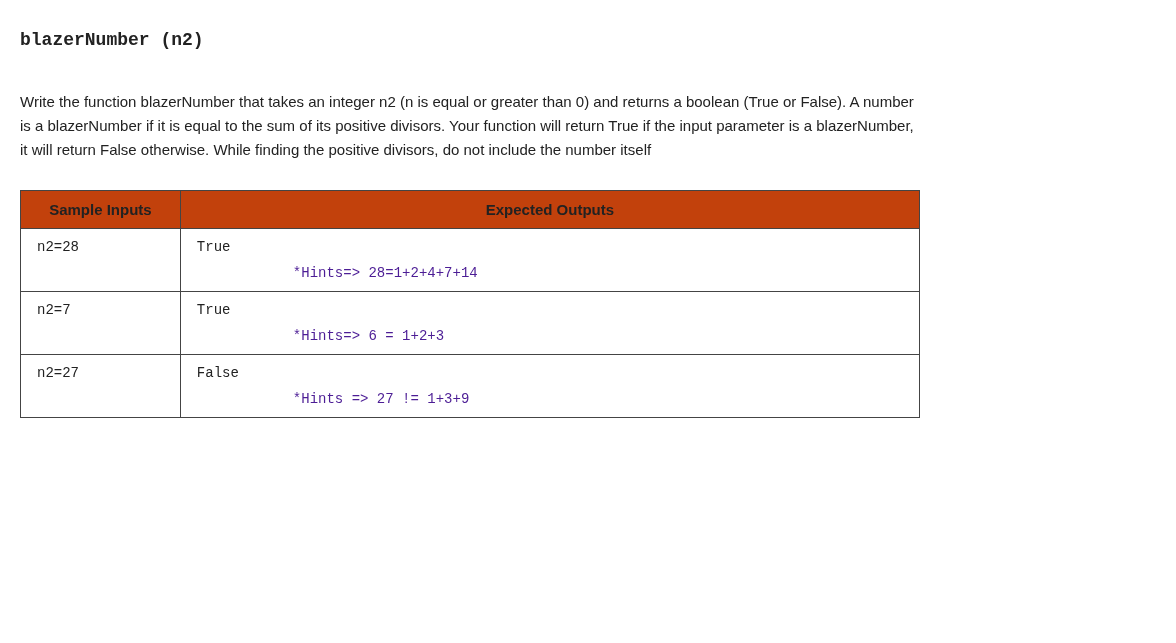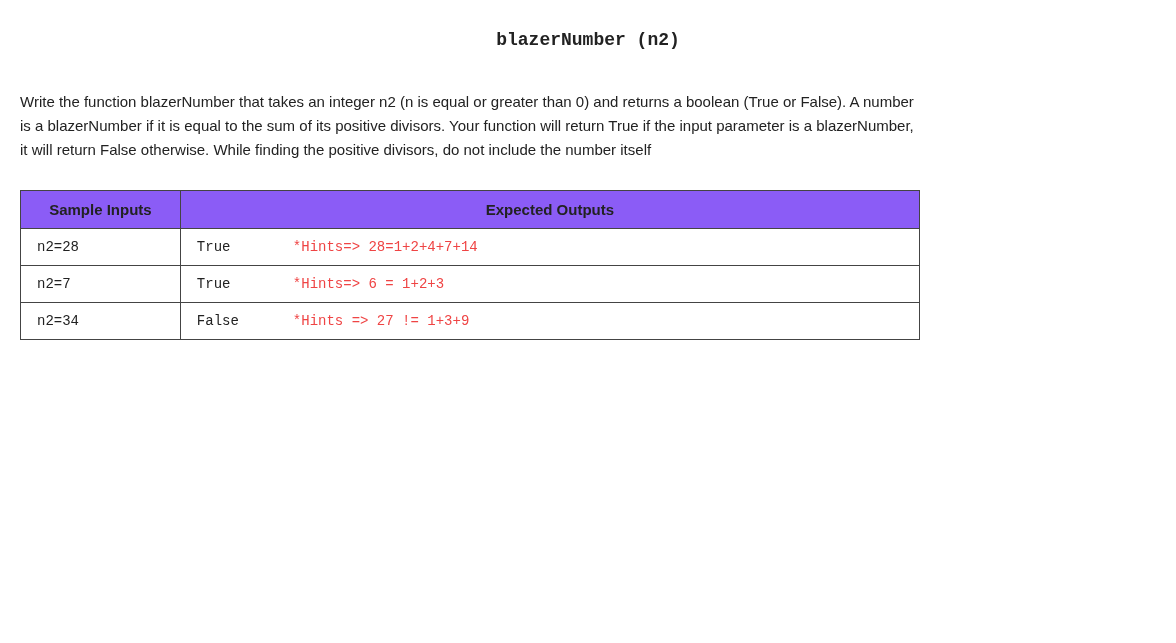--- a/index.html
+++ b/index.html
@@ -16,21 +16,20 @@
       padding: 30px 20px;
       width: 1176px;
       min-height: 643px;
     }
 
     .page-title {
       font-family: 'Courier New', Courier, monospace;
       font-size: 18px;
       font-weight: bold;
       margin-bottom: 20px;
-      text-align: center;
     }
 
     .description {
       font-size: 15px;
       line-height: 1.6;
       margin-bottom: 28px;
       max-width: 900px;
       margin-top: 40px;
     }
 
@@ -41,21 +40,21 @@
     }
 
     .sample-table th,
     .sample-table td {
       border: 1.5px solid #444;
       padding: 10px 16px;
       vertical-align: top;
     }
 
     .sample-table th {
-      background: #8b5cf6;
+      background: #c2410c;
       font-weight: bold;
       font-size: 15px;
     }
 
     .sample-table td {
       font-family: 'Courier New', Courier, monospace;
       font-size: 14px;
     }
 
     .col-input {
@@ -70,21 +69,22 @@
       display: flex;
       flex-direction: row;
       gap: 36px;
     }
 
     .output-value {
       min-width: 60px;
     }
 
     .output-hint {
-      color: #ef4444;
+      color: #4c1d95;
+      margin-top: 26px;
     }
   </style>
 </head>
 <body>
 
 <div class="page-title">blazerNumber (n2)</div>
 
 <div class="description">Write the function blazerNumber that takes an integer n2 (n is equal or greater than 0) and returns a boolean (True or False). A number is a blazerNumber if it is equal to the sum of its positive divisors. Your function will return True if the input parameter is a blazerNumber, it will return False otherwise. While finding the positive divisors, do not include the number itself</div>
 
 <table class="sample-table">
@@ -107,21 +107,21 @@
       <tr>
         <td>n2=7</td>
         <td>
           <div class="output-cell">
             <span class="output-value">True</span>
             <span class="output-hint">*Hints=&gt; 6 = 1+2+3</span>
           </div>
         </td>
       </tr>
       <tr>
-        <td>n2=34</td>
+        <td>n2=27</td>
         <td>
           <div class="output-cell">
             <span class="output-value">False</span>
             <span class="output-hint">*Hints =&gt; 27 != 1+3+9</span>
           </div>
         </td>
       </tr>
     </tbody>
 </table>
 

